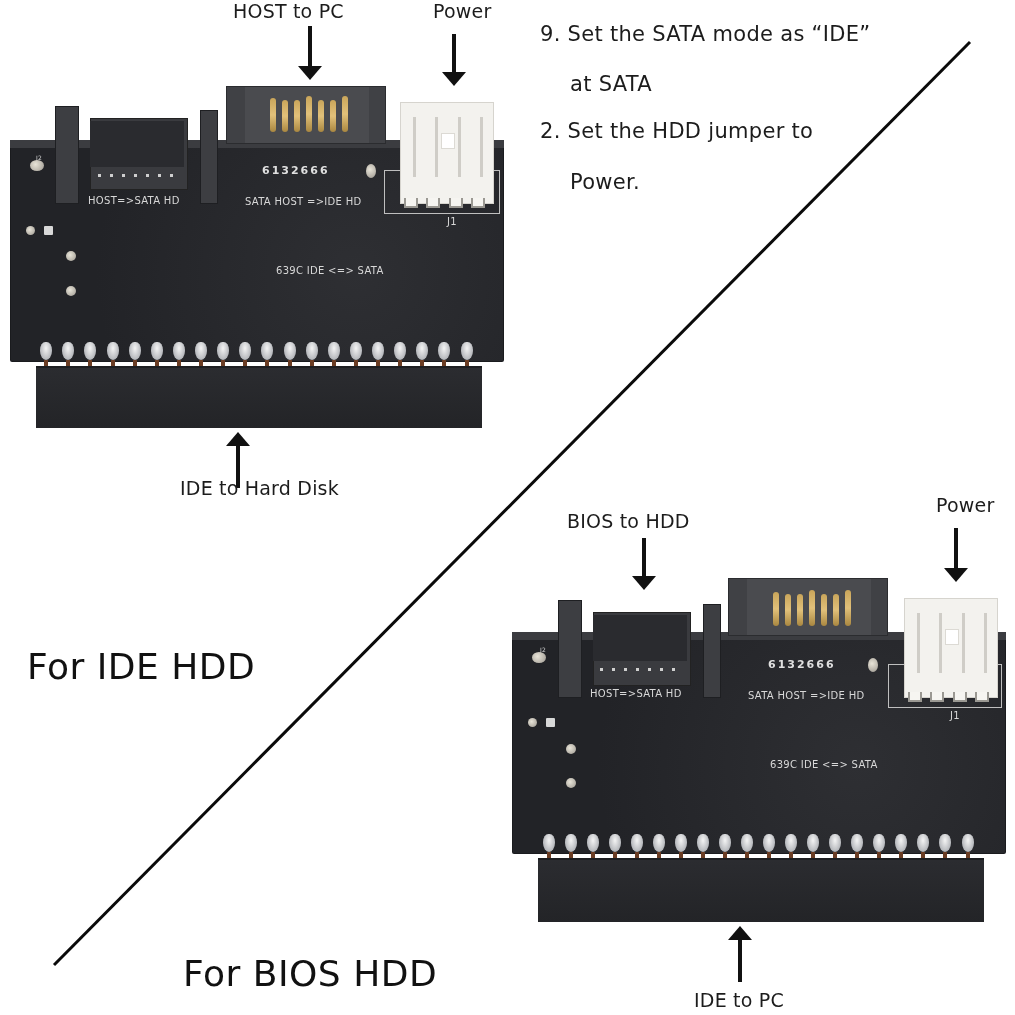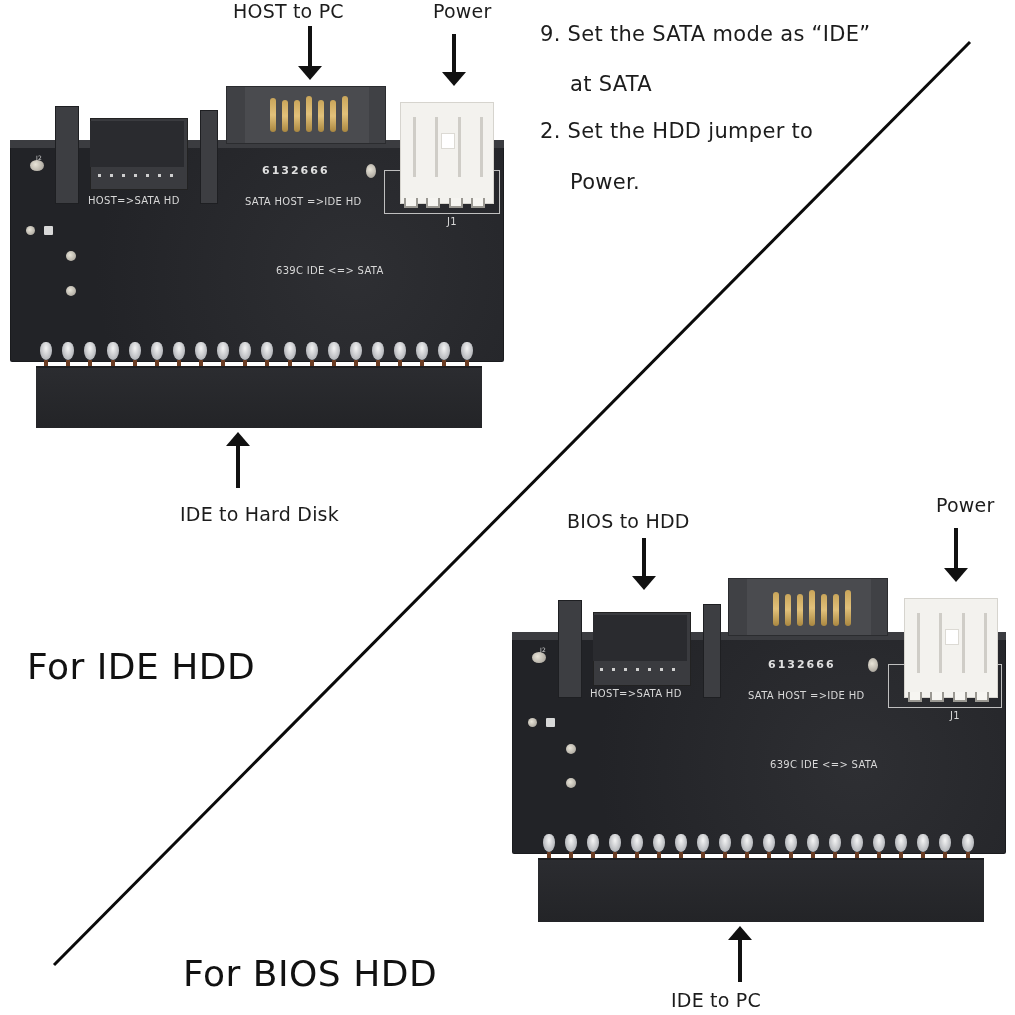--- a/index.html
+++ b/index.html
@@ -148,21 +148,21 @@
         <div class="ide-pin" style="left:416px; top:342px;"></div>
       <div class="ide-pin" style="left:438px; top:342px;"></div>
         <div class="ide-pin" style="left:461px; top:342px;"></div>
     </div>
   </div>
 
   <div class="arrow-up" style="left:226px; top:432px; height:56px;">
     <div class="head-up" style="top:0;"></div>
     <div class="shaft" style="top:12px; height:44px;"></div>
   </div>
-  <div class="label" style="left:180px; top:503px;text-align:right;">IDE to Hard Disk</div>
+  <div class="label" style="left:180px; top:477px;text-align:right;">IDE to Hard Disk</div>
 
   <div class="big" style="left:27px; top:646px;">For IDE HDD</div>
 </div>
 
 <div>
   <div class="instr" style="left:540px; top:22px;">9. Set the SATA mode as “IDE”</div>
   <div class="instr" style="left:570px; top:72px;">at SATA</div>
   <div class="instr" style="left:540px; top:119px;">2. Set the HDD jumper to</div>
   <div class="instr" style="left:570px; top:170px;">Power.</div>
 </div>
@@ -258,16 +258,16 @@
         <div class="ide-pin" style="left:917px; top:834px;"></div>
       <div class="ide-pin" style="left:939px; top:834px;"></div>
         <div class="ide-pin" style="left:962px; top:834px;"></div>
     </div>
   </div>
 
   <div class="arrow-up" style="left:728px; top:926px; height:56px;">
     <div class="head-up" style="top:0;"></div>
     <div class="shaft" style="top:12px; height:44px;"></div>
   </div>
-  <div class="label" style="left:671px; top:989px;text-align:right;">IDE to PC</div>
+  <div class="label" style="left:694px; top:989px;text-align:right;">IDE to PC</div>
 
   <div class="big" style="left:183px; top:953px;">For BIOS HDD</div>
 </div>
 
 </body></html>

